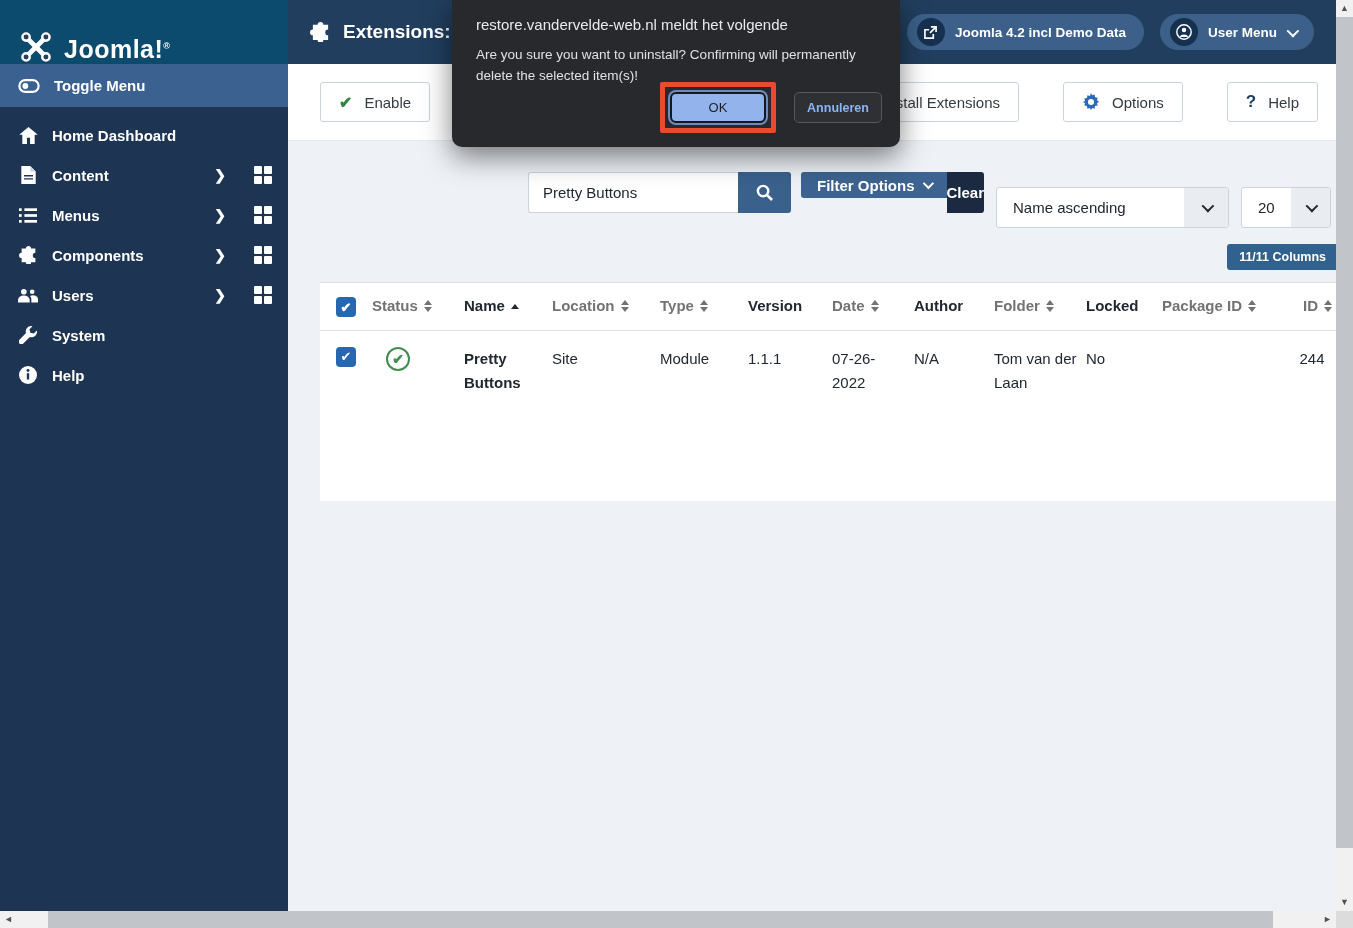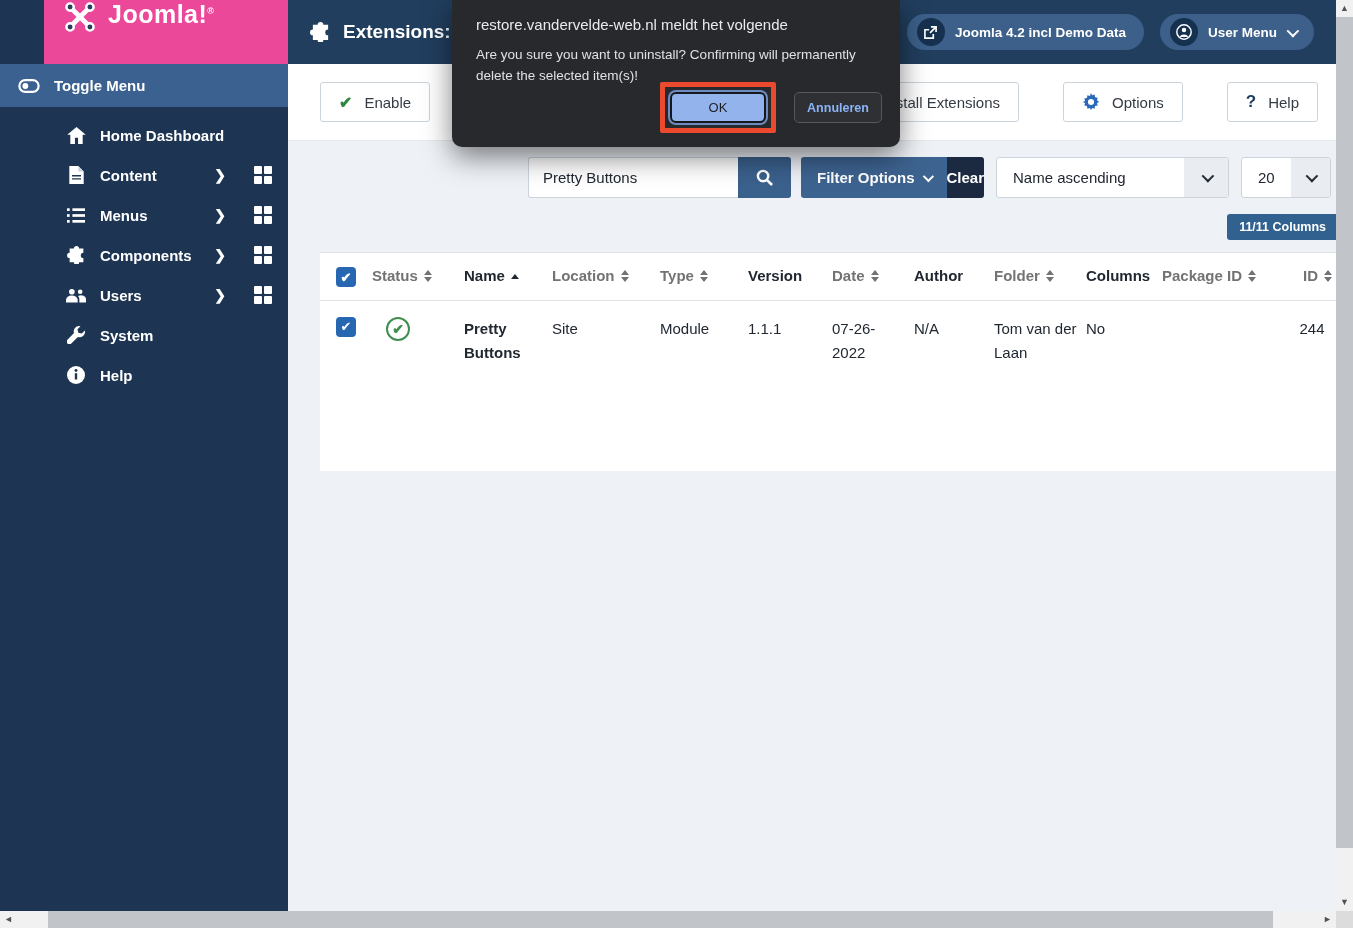--- a/index.html
+++ b/index.html
@@ -4,26 +4,26 @@
 <style>
   * { margin:0; padding:0; box-sizing:border-box; }
   html,body { width:1353px; height:928px; overflow:hidden; font-family:"Liberation Sans", sans-serif; background:#eef2f7; }
 
   
   .app { position:relative; width:1353px; height:928px; }
   .sidebar { position:absolute; left:0; top:0; width:288px; height:911px; background:#1d3553; color:#fff; z-index:5; }
   .main { position:absolute; left:288px; top:0; width:1048px; height:911px; overflow:hidden; background:#eef2f7; }
 
   
-  .logo-band { height:64px; background:#ec4899; display:flex; align-items:flex-start; padding:0 18px;margin-left:44px; }
+  .logo-band { height:64px; background:#0c4a6e; display:flex; align-items:flex-end; padding:0 18px; }
   .logo-band svg { flex:none; }
   .logo-text { font-size:25px; font-weight:700; letter-spacing:.5px; margin-left:10px; }
   .logo-text sup { font-size:9px; }
   .toggle-row { height:43px; background:#3a6190; display:flex; align-items:center; padding:0 18px; gap:14px; font-size:15px; font-weight:700; cursor:pointer; }
-  .menu { padding-top:8px;padding-left:48px; }
+  .menu { padding-top:8px; }
   .menu-item { height:40px; display:flex; align-items:center; padding:0 16px 0 18px; gap:14px; font-size:15px; font-weight:700; cursor:pointer; }
   .menu-item .mi-label { flex:1; }
   .mi-icon { width:20px; display:flex; justify-content:center; }
   .chev { font-size:14px; font-weight:700; margin-right:14px; }
   .grid-ico { display:grid; grid-template-columns:8px 8px; grid-template-rows:8px 8px; gap:2px; }
   .grid-ico i { background:#fff; border-radius:1px; }
 
   
   .topbar { height:64px; background:#213e5e; display:flex; align-items:center; padding:0 22px; color:#fff; }
   .page-title { display:flex; align-items:center; gap:12px; font-size:19px; font-weight:700; white-space:nowrap; }
@@ -39,24 +39,24 @@
   .tb-right { margin-left:auto; display:flex; gap:44px;align-items:center; }
   .check-green { color:#2e8540; font-size:16px; font-weight:700; }
   .qmark { color:#1c3b5c; font-weight:700; font-size:17px; }
 
   
   .filterbar { display:flex; align-items:center; padding:16px 0 0 240px; gap:10px; }
   .search-group { display:flex; }
   .search-input { width:210px; height:41px; border:1px solid #ccd4db; border-right:none; border-radius:3px 0 0 3px; padding:0 14px; font-size:15px; color:#212832; background:#fff; }
   .search-btn { width:53px; height:41px; background:#3a608c; border:none; border-radius:0 3px 3px 0; display:flex; align-items:center; justify-content:center; cursor:pointer; }
   .fo-group { display:flex; margin-left:0; }
-  .btn-filter { height:41px; background:#3d6390; color:#fff; border:none; border-radius:3px 0 0 3px; font-size:15px; font-weight:700; padding:0 16px; display:flex; align-items:center; gap:8px; cursor:pointer; }
+  .btn-filter { height:26px; background:#3d6390; color:#fff; border:none; border-radius:3px 0 0 3px; font-size:15px; font-weight:700; padding:0 16px; display:flex; align-items:center; gap:8px; cursor:pointer; }
   .btn-clear { height:41px; background:#1b2a40; color:#fff; border:none; border-radius:0 3px 3px 0; font-size:15px; font-weight:700; padding:0 0; cursor:pointer; }
   .chev-down-sm { width:8px; height:8px; border-right:2px solid #fff; border-bottom:2px solid #fff; transform:rotate(45deg) translateY(-2px); }
-  .select { height:41px; border:1px solid #ccd4db; border-radius:3px; background:#fff; display:flex; align-items:center; cursor:pointer; overflow:hidden; }
+  .select { height:41px; border:1px solid #ccd4db; border-radius:3px; background:#fff; display:flex; align-items:center; cursor:pointer; overflow:hidden;margin-top:30px; }
   .select .sel-val { padding:0 16px; font-size:15px; color:#212832; }
   .select .sel-chev { width:44px; align-self:stretch; background:#e9edf1; display:flex; align-items:center; justify-content:center; }
   .sel-chev i { width:9px; height:9px; border-right:2.5px solid #212832; border-bottom:2.5px solid #212832; transform:rotate(45deg) translateY(-2px); }
   .sel-sort { width:233px; margin-left:2px; justify-content:space-between; }
   .sel-limit { width:90px; margin-left:2px; justify-content:space-between; }
 
   .badge-row { display:flex; justify-content:flex-end; margin-top:16px; }
   .col-badge { background:#31618e; color:#fff; font-size:12.5px; font-weight:700; padding:6px 10px 6px 12px; border-radius:3px 0 0 3px; cursor:pointer; }
 
   
@@ -391,21 +391,21 @@
             <span>Author</span>
           </div>
         <div class="sortable">
             <span>Folder</span>
             <span class="carets">
               <span class="caret-up"></span>
               <span class="caret-down"></span>
             </span>
           </div>
         <div>
-            <span>Columns</span>
+            <span>Locked</span>
           </div>
         <div class="sortable">
             <span>Package ID</span>
             <span class="carets">
               <span class="caret-up"></span>
               <span class="caret-down"></span>
             </span>
           </div>
         <div class="sortable th-r">
             <span>ID</span>

